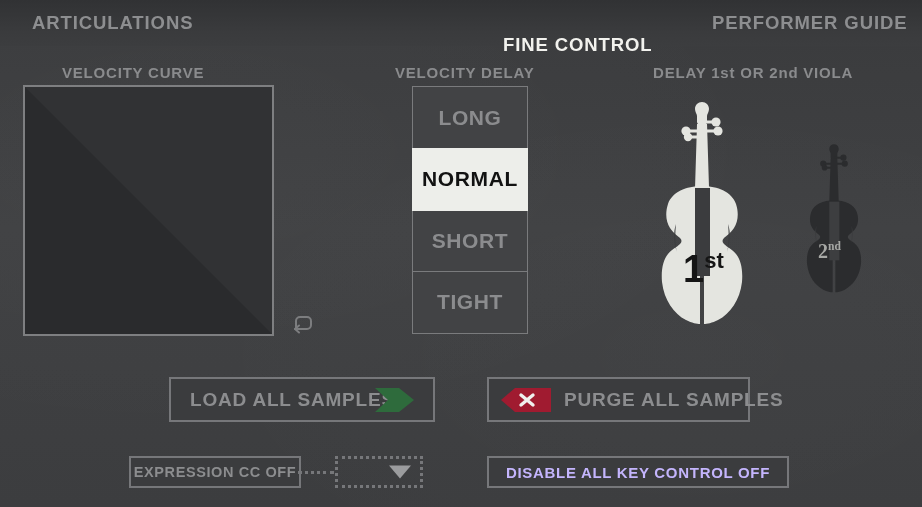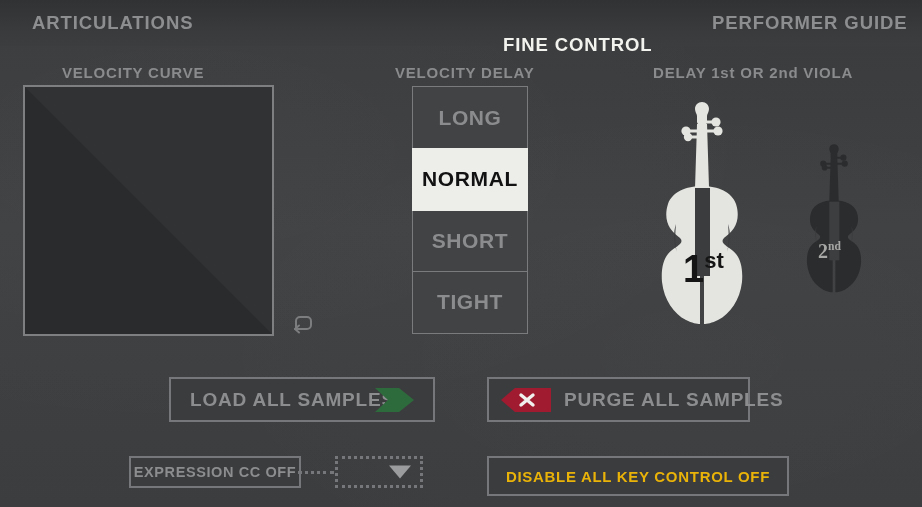--- a/index.html
+++ b/index.html
@@ -215,30 +215,30 @@
     right: 9px; top: 50%;
     transform: translateY(-50%);
     width: 0; height: 0;
     border-left: 11px solid transparent;
     border-right: 11px solid transparent;
     border-top: 13px solid #9b9c9e;
   }
   #keycontrol-button {
     position: absolute;
     left: 487px; top: 456px;
-    width: 302px; height: 40px;
+    width: 302px; height: 32px;
     border: 2px solid #76777a;
     background: #3b3c3e;
     display: flex;
     align-items: center;
     justify-content: center;
     font-size: 15px;
     font-weight: bold;
     letter-spacing: 0.7px;
-    color: #eab308;
+    color: #c4b5fd;
     white-space: nowrap;
     cursor: pointer;
   }
 </style>
 </head>
 <body>
 
 <div id="app">
 
   <div id="topnav">

